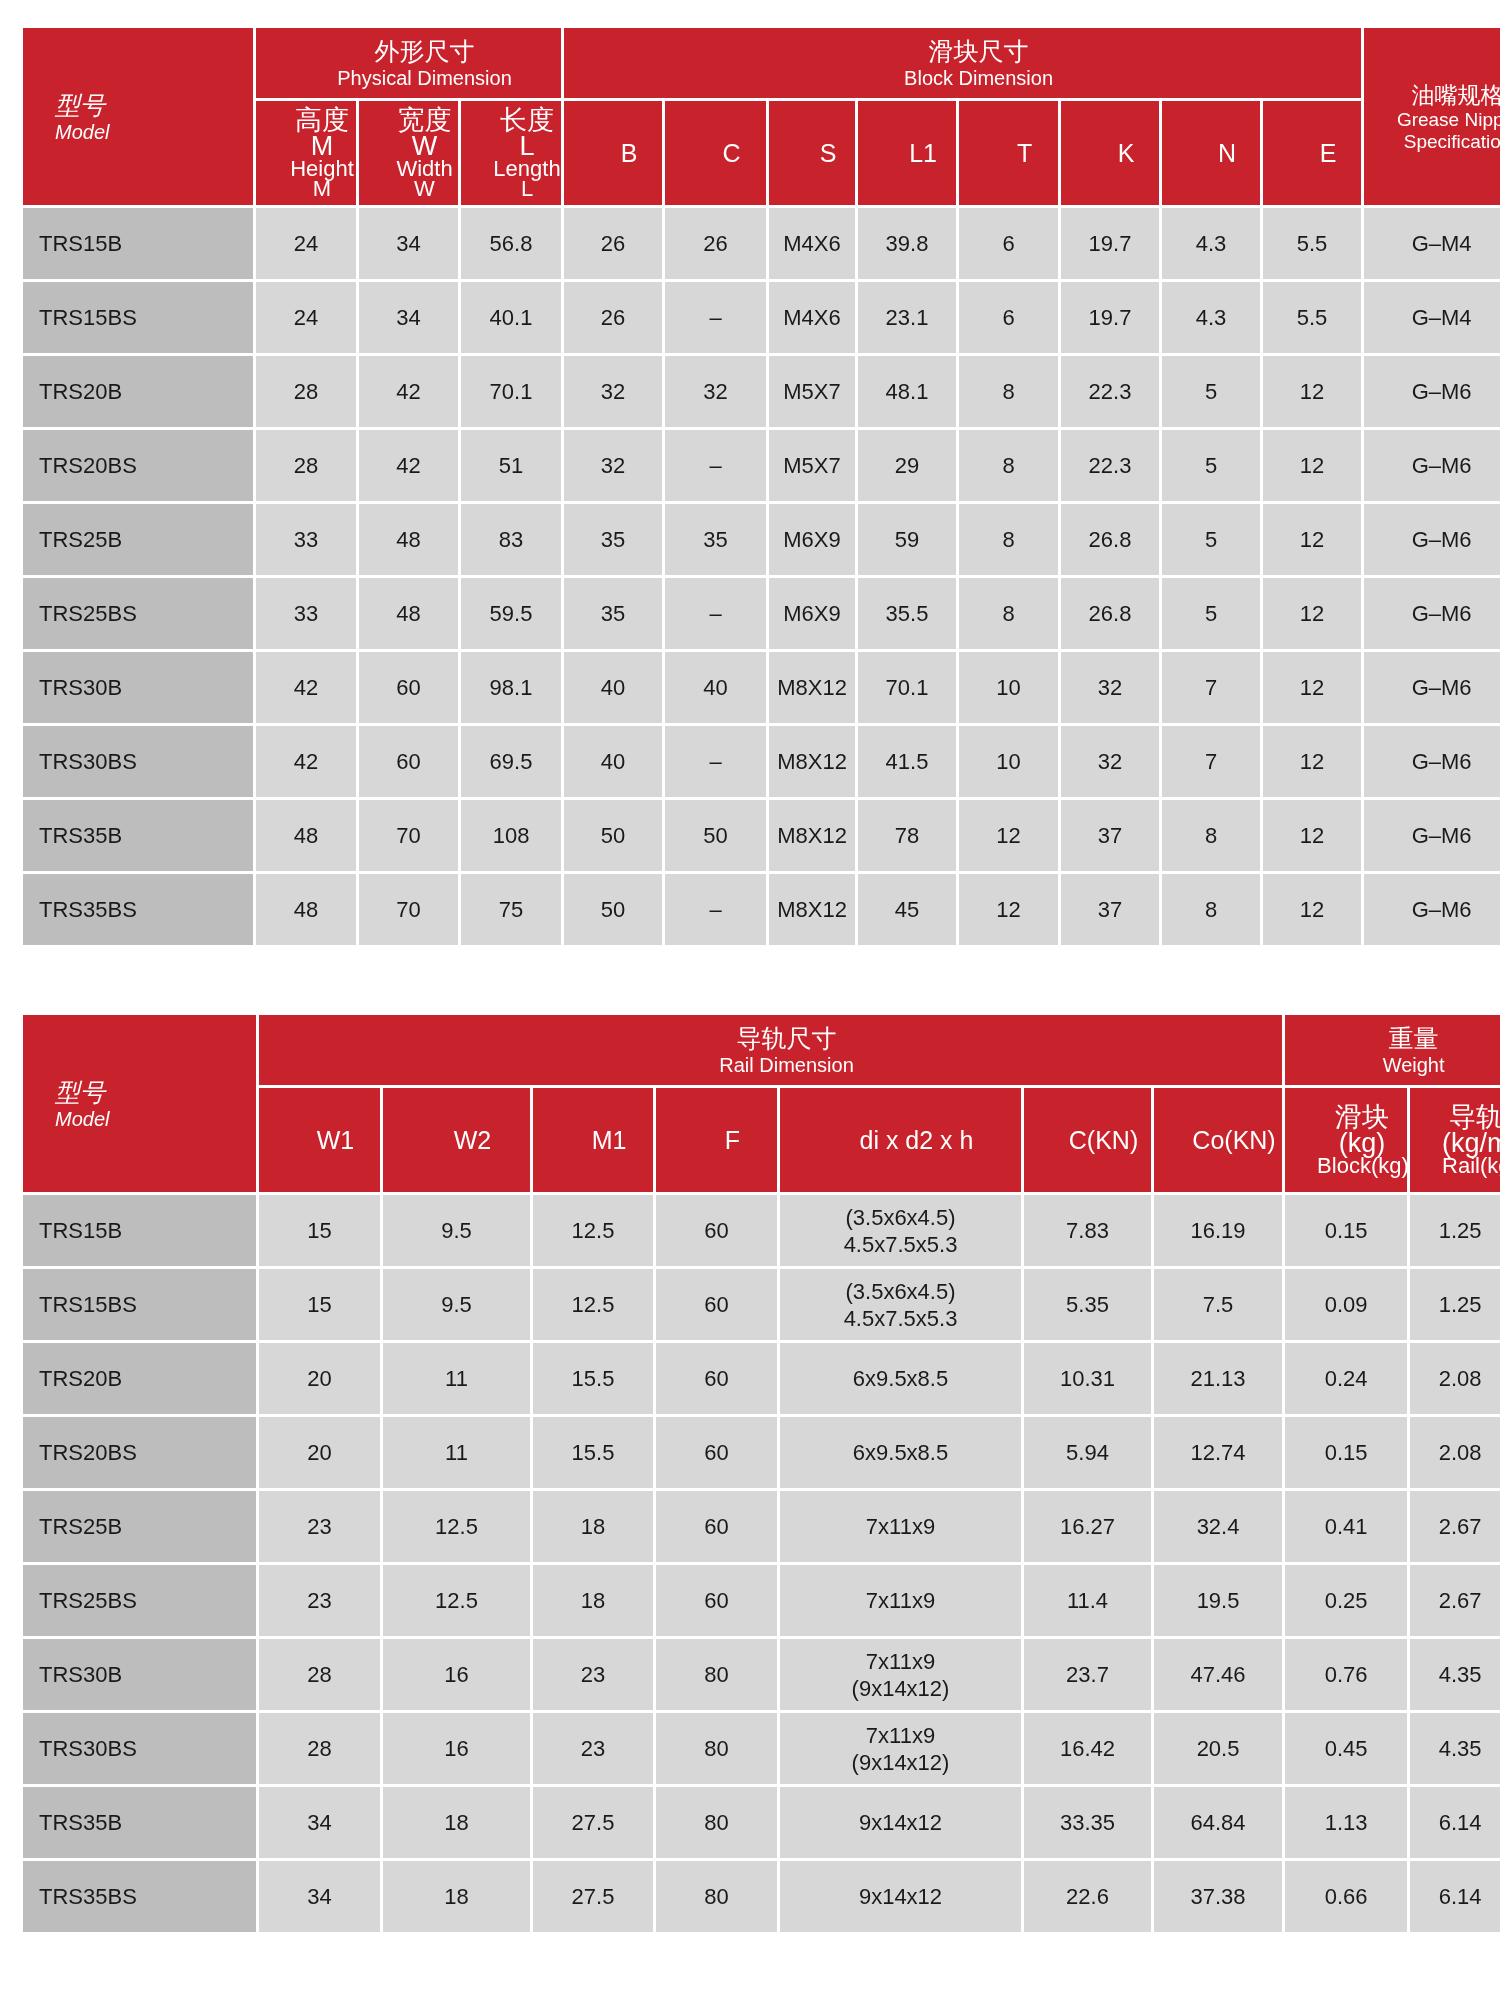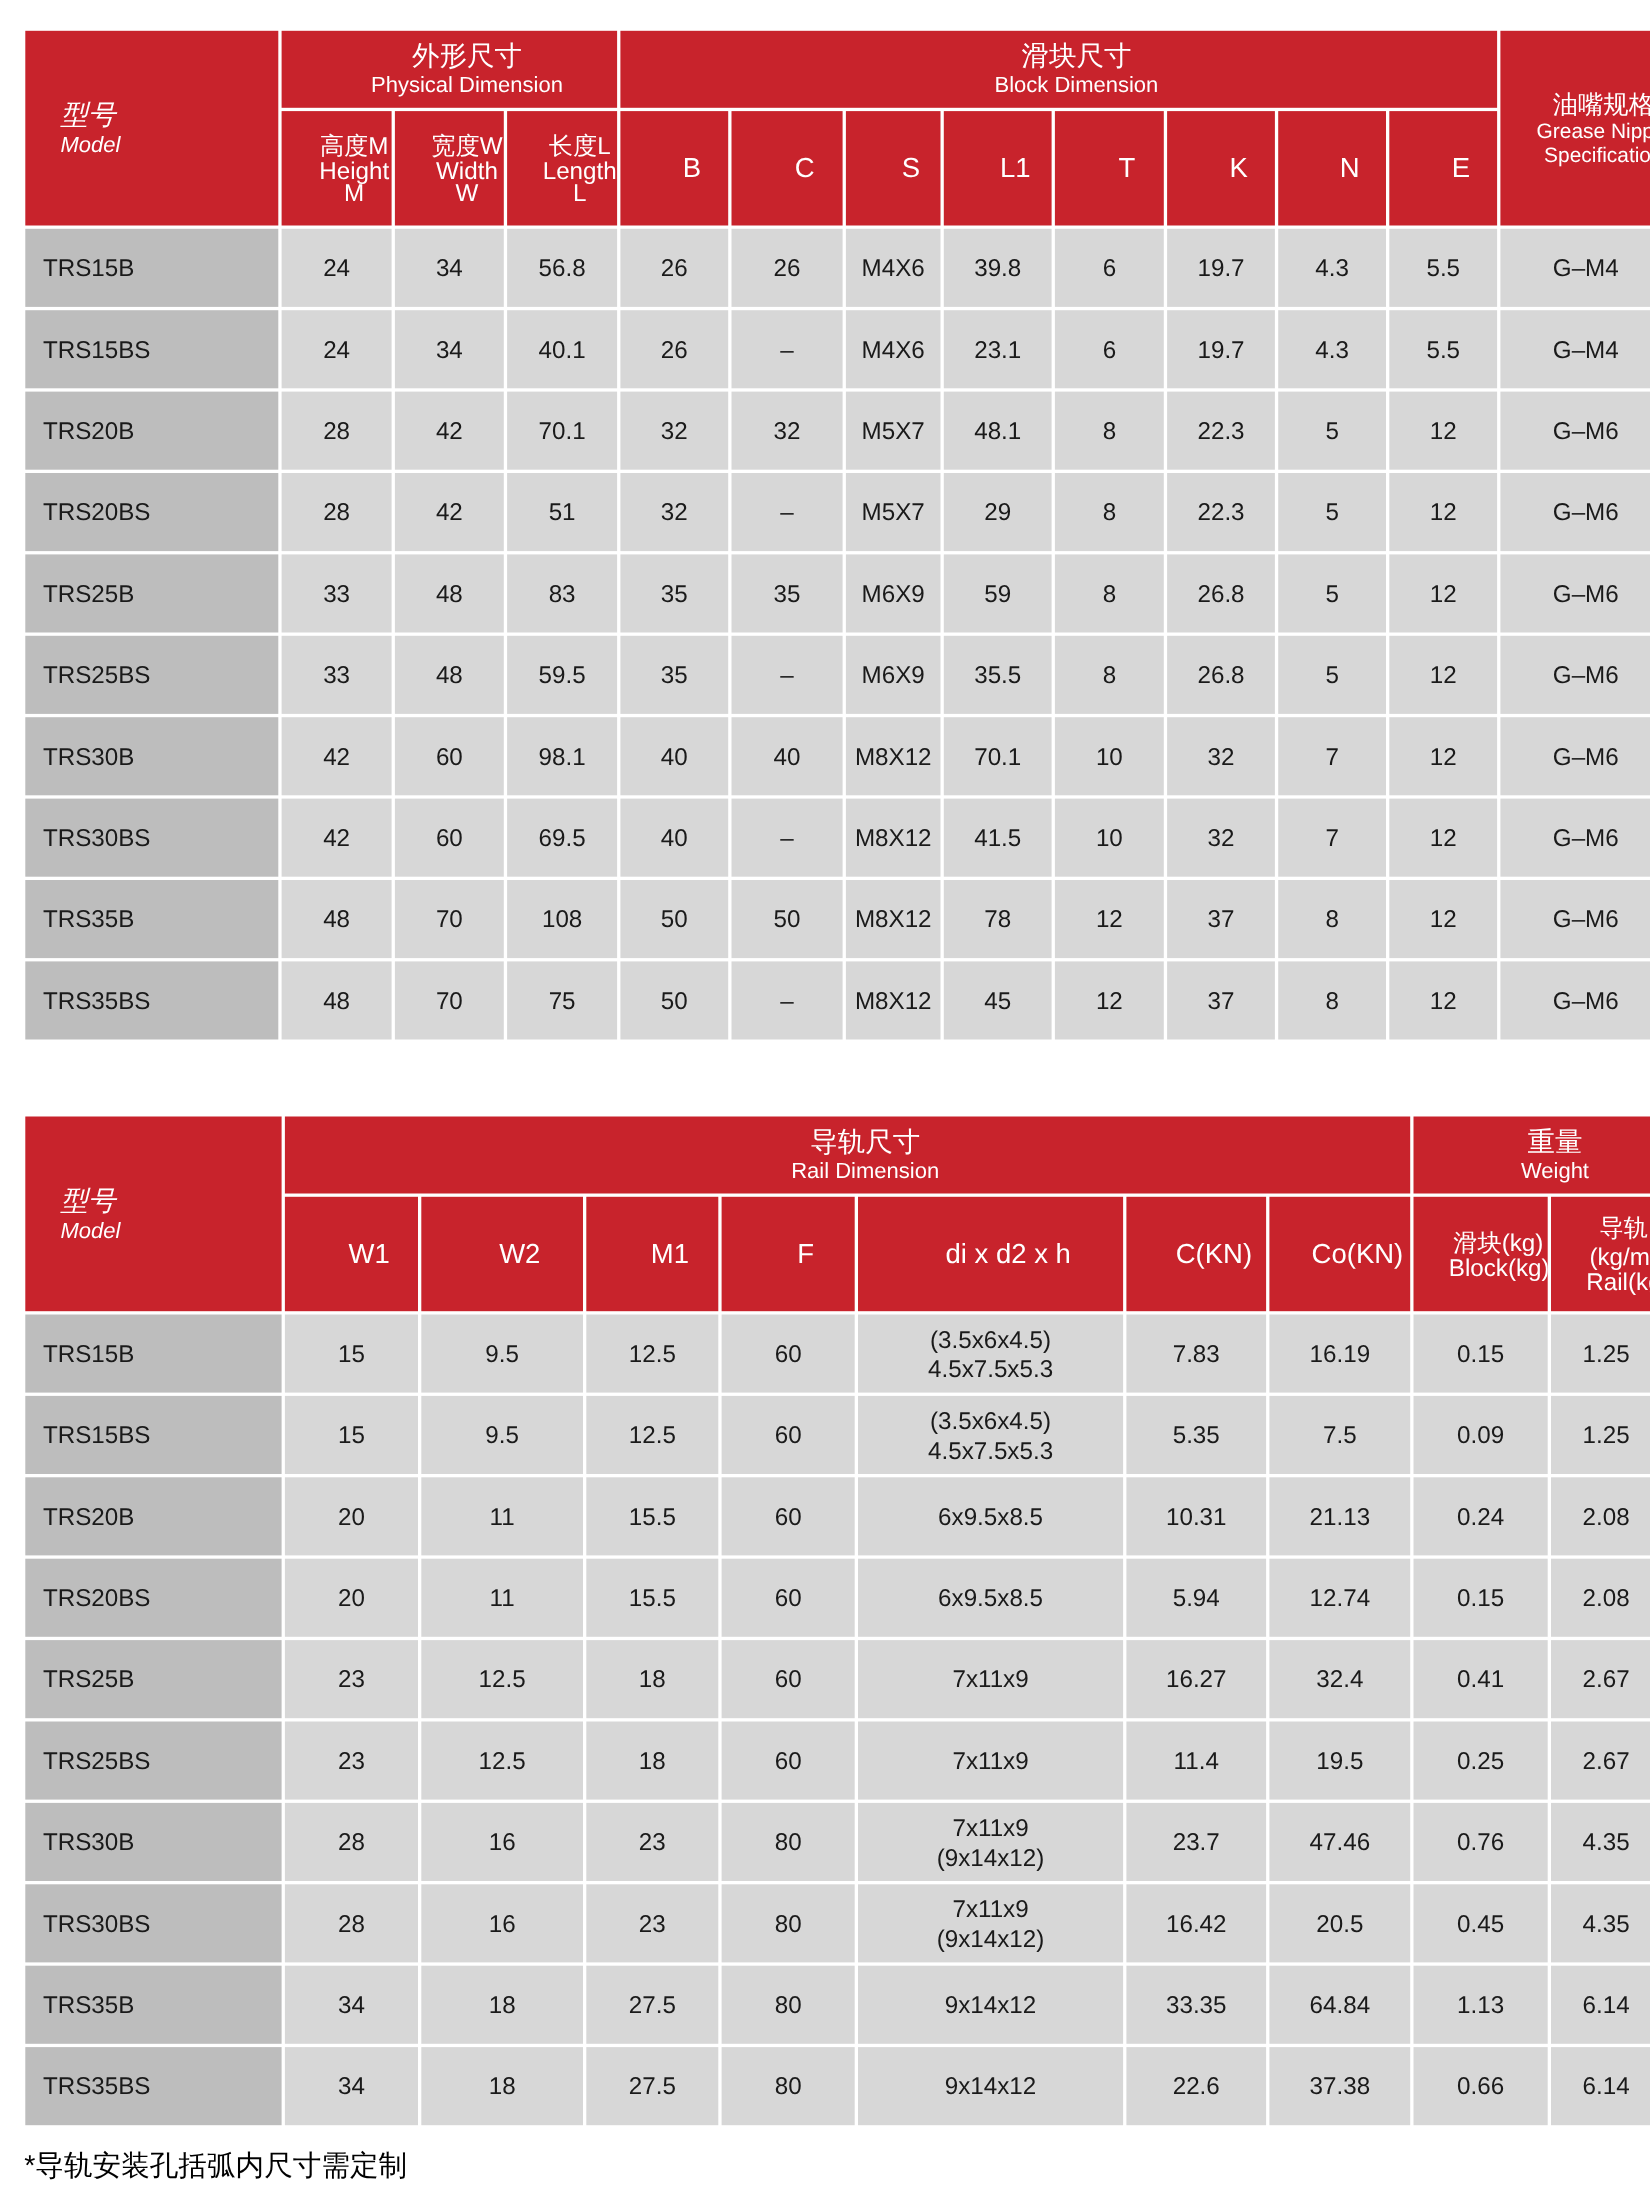--- a/index.html
+++ b/index.html
@@ -39,21 +39,21 @@
     padding-left:32px;
   }
   tr.group-row{height:70px;}
   tr.sub-row{height:104px;}
   table.spec tbody tr{height:71px;}
   .zh{display:block;font-size:25px;line-height:30px;}
   .en{display:block;font-size:20px;line-height:24px;}
   .model-h{text-align:left;padding-left:16px;font-style:italic;}
   .model-h .zh,.model-h .en{text-align:left;}
   .letter{font-size:25px;}
-  .sub-zh{display:block;font-size:22px;line-height:26px;}
+  .sub-zh{display:block;font-size:27px;line-height:26px;}
   .sub-en{display:block;font-size:22px;line-height:20px;}
   .grease-h .zh{font-size:23px;line-height:28px;}
   .grease-h .en{font-size:19px;line-height:22px;}
   
   table.spec tbody td{
     background:var(--cell-gray);
     font-size:22px;
     white-space:pre-line;
     line-height:27px;
   }
@@ -456,14 +456,13 @@
           <td>80</td>
           <td>9x14x12</td>
           <td>22.6</td>
           <td>37.38</td>
           <td>0.66</td>
           <td>6.14</td>
         </tr>
       </tbody>
   </table>
 
-  <div class="footnote">*导轨安装孔括弧内尺寸需定制</div>
 </div>
 
 </body></html>

